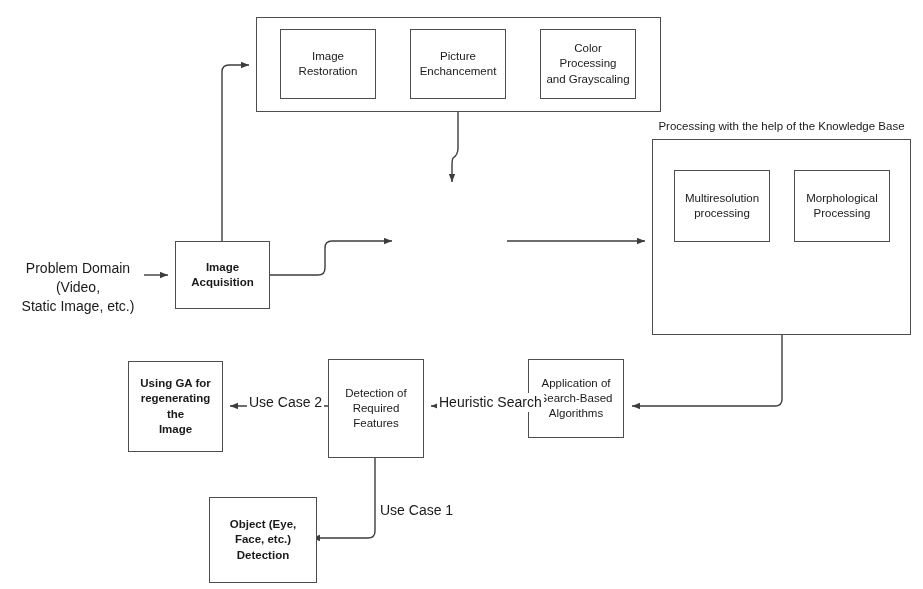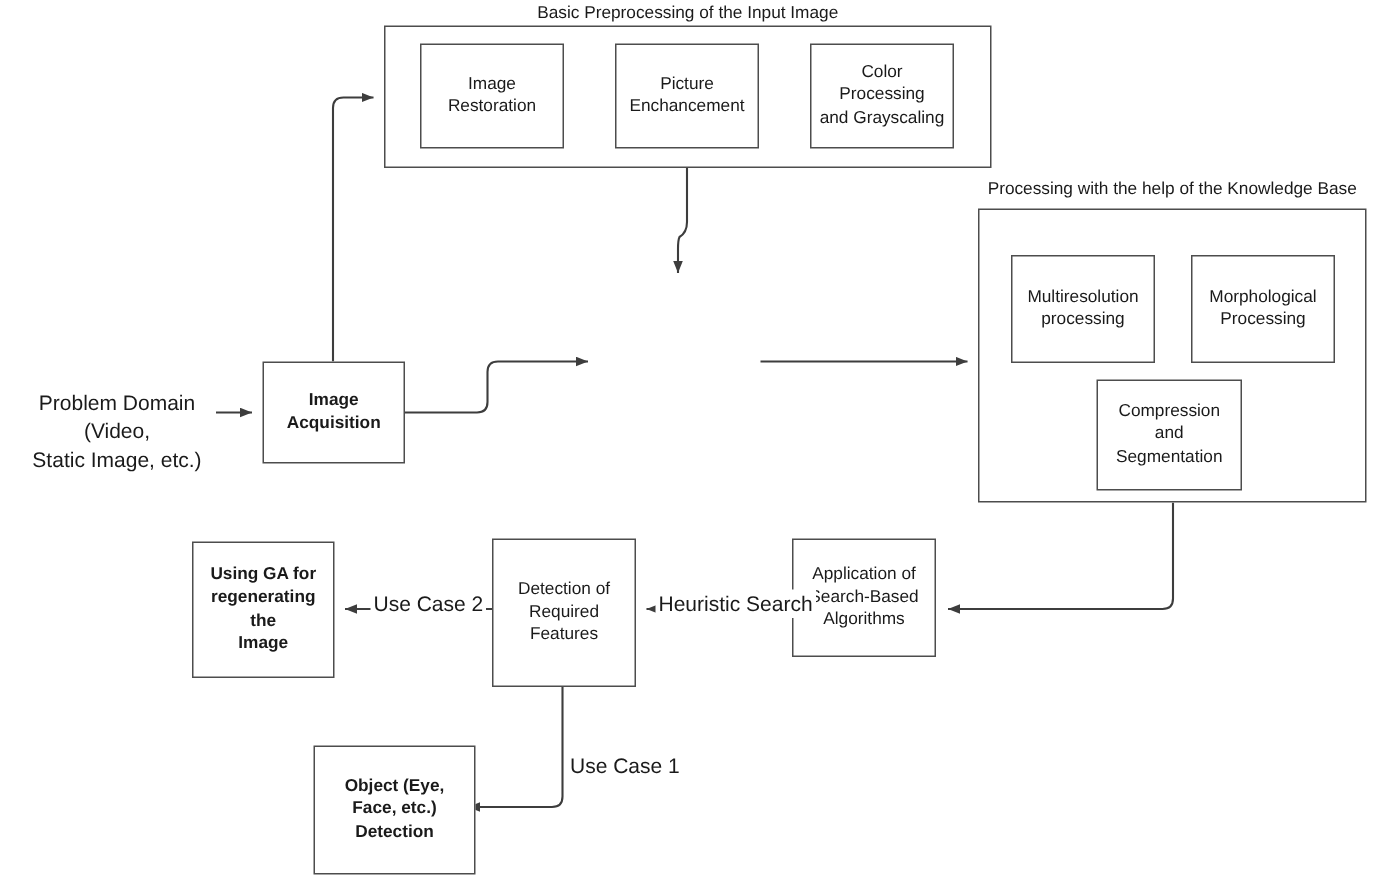--- a/index.html
+++ b/index.html
@@ -102,21 +102,20 @@
       <path d="M782,335 L782,399 Q782,406 775,406 L632,406" marker-end="url(#arrow)"></path>
 
       <path d="M528,406 L431,406" marker-end="url(#arrow)"></path>
 
       <path d="M328,406 L230,406" marker-end="url(#arrow)"></path>
 
       <path d="M375,458 L375,531 Q375,538 368,538 L312,538" marker-end="url(#arrow)"></path>
     </g>
   </svg>
 
-  <div class="panel-title" style="left:256px; top:3px; width:405px;">Basic Preprocessing of the Input Image</div>
   <div class="panel" style="left:256px; top:17px; width:405px; height:95px;"></div>
 
   <div class="node inner-text" style="left:280px; top:29px; width:96px; height:70px;">
     <span style="white-space:pre-line;">Image
 Restoration</span>
   </div>
   <div class="node inner-text" style="left:410px; top:29px; width:96px; height:70px;">
     <span style="white-space:pre-line;">Picture
 Enchancement</span>
   </div>
@@ -128,24 +127,20 @@
   <div class="panel-title" style="left:652px; top:120px; width:259px;">Processing with the help of the Knowledge Base</div>
   <div class="panel" style="left:652px; top:139px; width:259px; height:196px;"></div>
 
   <div class="node inner-text" style="left:674px; top:170px; width:96px; height:72px;">
     <span style="white-space:pre-line;">Multiresolution
 processing</span>
   </div>
   <div class="node inner-text" style="left:794px; top:170px; width:96px; height:72px;">
     <span style="white-space:pre-line;">Morphological
 Processing</span>
-  </div>
-  <div class="node inner-text" style="left:731px; top:253px; width:97px; height:74px;">
-    <span style="white-space:pre-line;">Compression and
-Segmentation</span>
   </div>
 
   <div class="free-label" style="left:12px; top:259px; width:128px; white-space:pre-line;">Problem Domain (Video,
 Static Image, etc.)</div>
 
   <div class="node bold" style="left:175px; top:241px; width:95px; height:68px;">
     <span style="white-space:pre-line;">Image
 Acquisition</span>
   </div>
 

